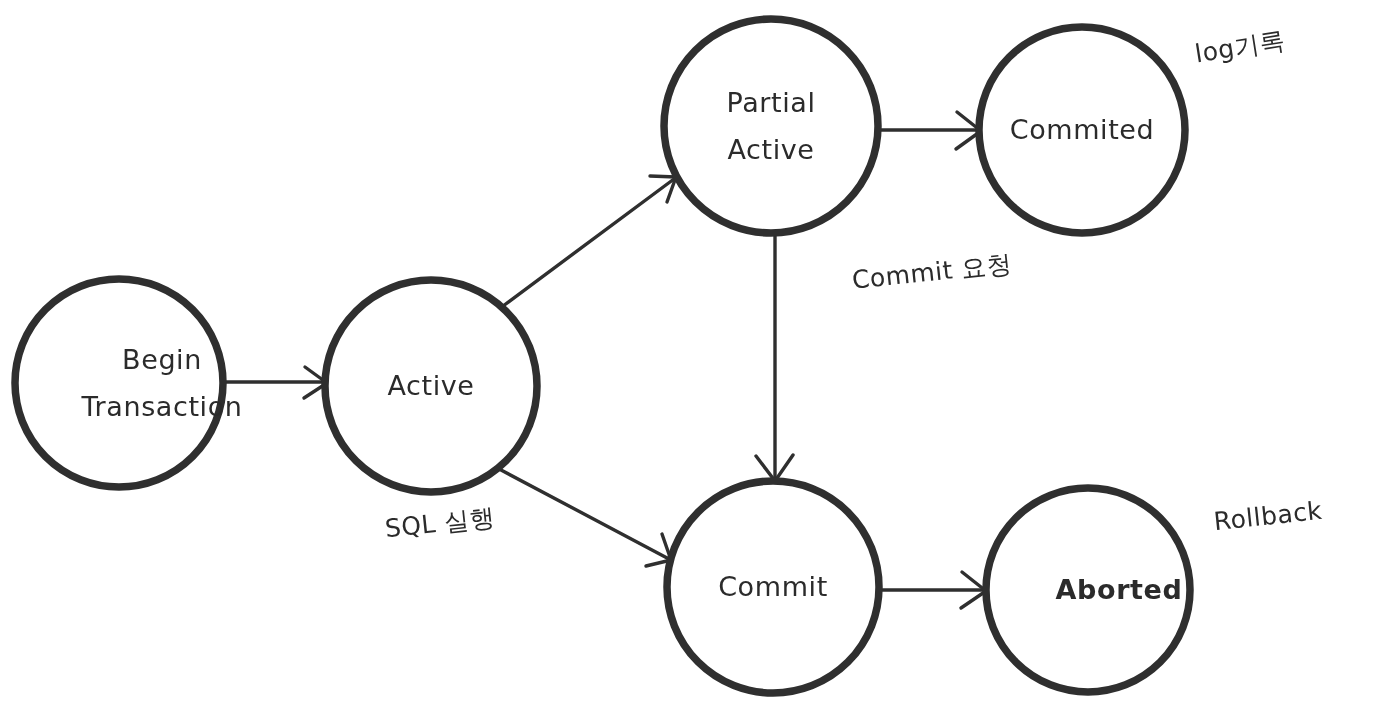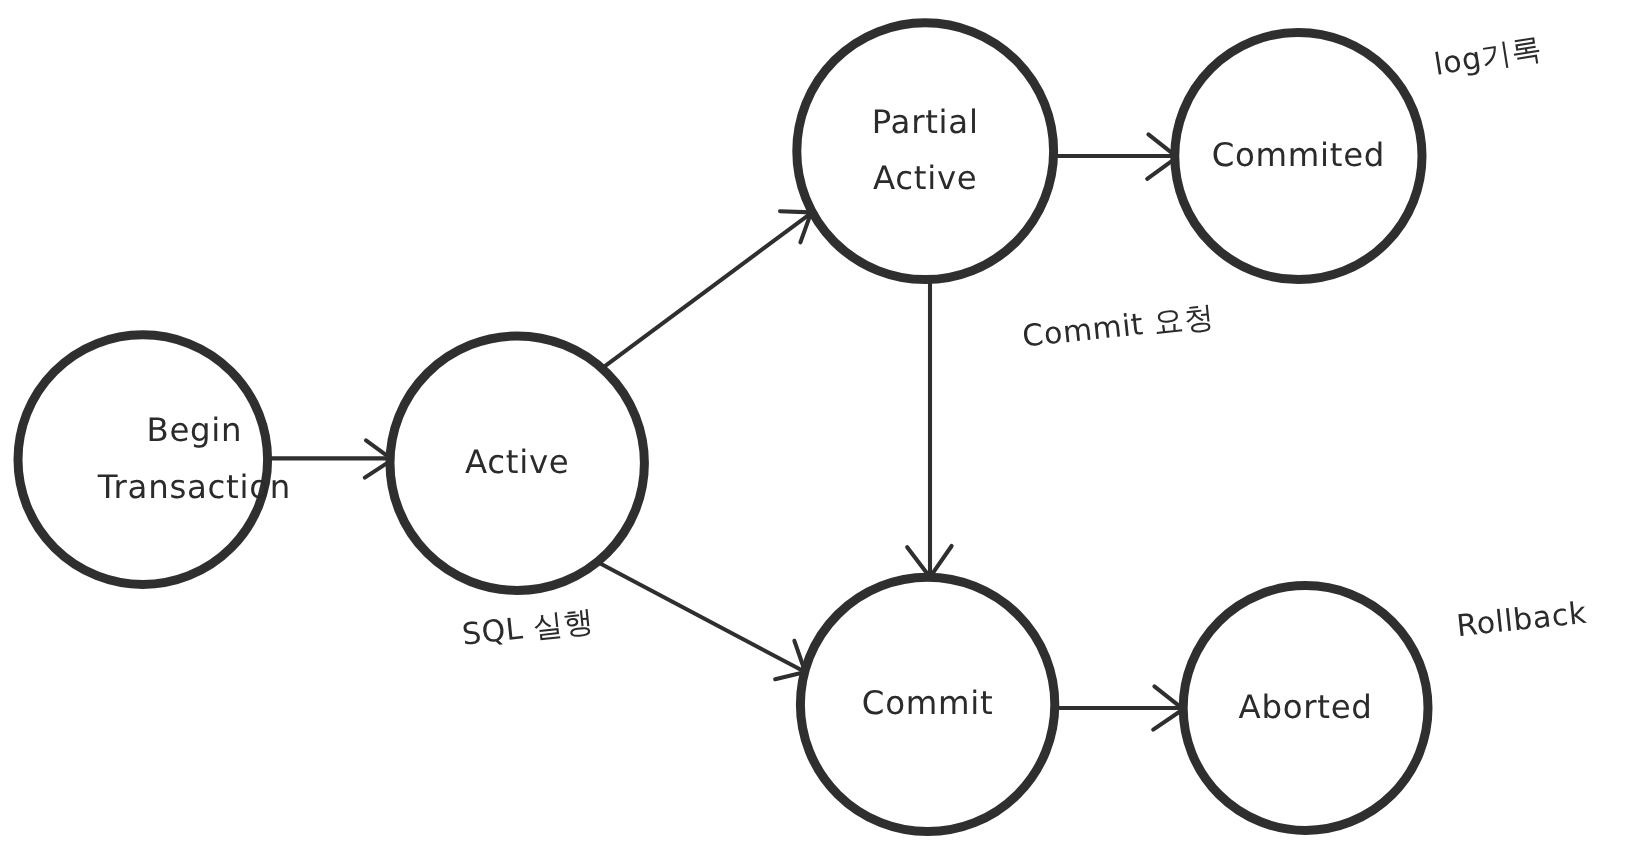--- a/index.html
+++ b/index.html
@@ -137,21 +137,21 @@
 
   <div class="node-label" style="left:431px; top:386px;">Active</div>
 
   <div class="node-label" style="left:771px; top:126px;">Partial
 Active</div>
 
   <div class="node-label" style="left:1082px; top:130px;">Commited</div>
 
   <div class="node-label" style="left:773px; top:587px;">Commit</div>
 
-  <div class="node-label" style="left:1088px; top:590px;">Aborted</div>
+  <div class="node-label" style="left:1119px; top:590px;font-weight:bold;">Aborted</div>
 
   <div class="edge-label tilt-up" style="left:440px; top:523px;">SQL 실행</div>
 
   <div class="edge-label tilt-up" style="left:932px; top:272px;">Commit 요청</div>
 
   <div class="edge-label tilt-up-strong" style="left:1240px; top:47px;">log기록</div>
 
   <div class="edge-label tilt-up" style="left:1268px; top:516px;">Rollback</div>
 
 </div>

